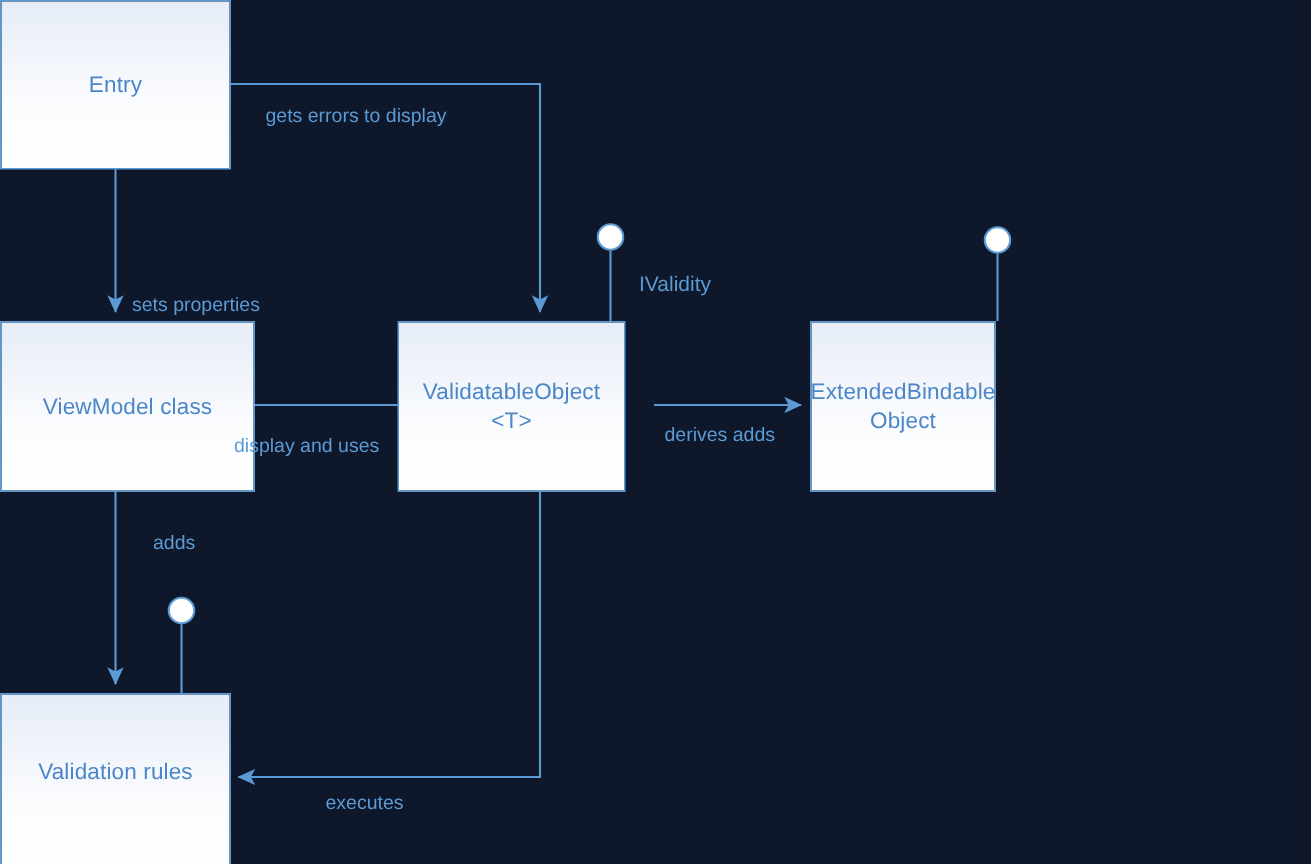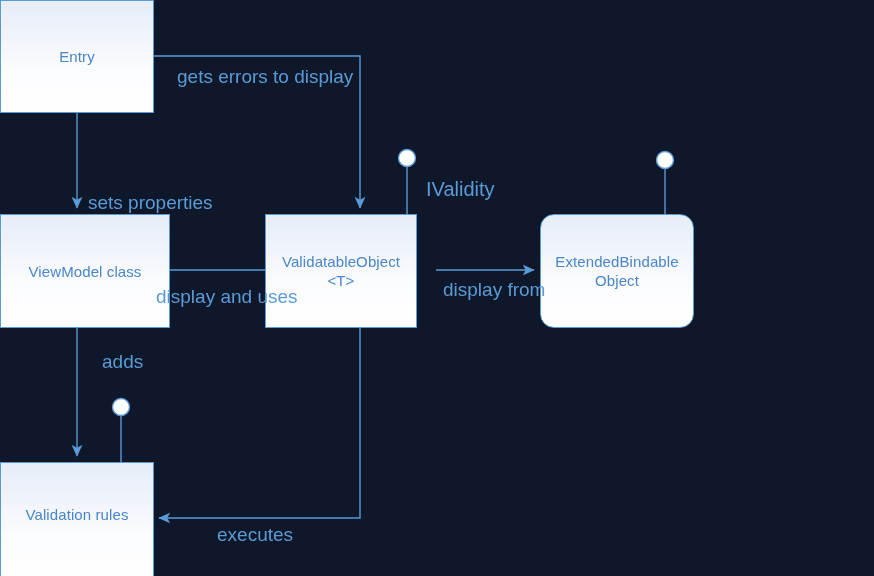--- a/index.html
+++ b/index.html
@@ -40,29 +40,29 @@
     font-size: 15px;
     line-height: 19px;
     letter-spacing: 0.1px;
     white-space: pre-line;
     padding: 0 6px;
   }
   
   .edge-label {
     position: absolute;
     color: #5b9bd5;
-    font-size: 19px;
+    font-size: 13px;
     line-height: 17px;
     white-space: nowrap;
   }
   
   .iface-label {
     position: absolute;
     color: #5b9bd5;
-    font-size: 20px;
+    font-size: 14px;
     line-height: 17px;
     white-space: nowrap;
   }
 </style>
 </head>
 <body>
 
 <div id="canvas">
 
   <svg class="layer" viewBox="0 0 874 576" xmlns="http://www.w3.org/2000/svg">
@@ -106,36 +106,36 @@
 
   <div class="node" style="left:0px; top:214px; width:170px; height:114px;">
     <span class="node-label">ViewModel class</span>
   </div>
 
   <div class="node" style="left:265px; top:214px; width:152px; height:114px;">
     <span class="node-label">ValidatableObject
 &lt;T&gt;</span>
   </div>
 
-  <div class="node" style="left:540px; top:214px; width:154px; height:114px;border-radius:14px;">
+  <div class="node" style="left:540px; top:214px; width:124px; height:114px;">
     <span class="node-label">ExtendedBindable
 Object</span>
   </div>
 
   <div class="node" style="left:0px; top:462px; width:154px; height:120px;">
     <span class="node-label" style="position:relative; top:-8px;">Validation rules</span>
   </div>
 
   <div class="edge-label" style="left:177px; top:68px;">gets errors to display</div>
 
   <div class="edge-label" style="left:88px; top:155px;margin-top:39px;">sets properties</div>
 
   <div class="edge-label" style="left:156px; top:288px;">display and uses</div>
 
-  <div class="edge-label" style="left:443px; top:281px;">display from</div>
+  <div class="edge-label" style="left:443px; top:281px;">derives adds</div>
 
   <div class="edge-label" style="left:102px; top:353px;">adds</div>
 
   <div class="edge-label" style="left:217px; top:526px;">executes</div>
 
   <div class="iface-label" style="left:426px; top:181px;">IValidity</div>
 
 
 
 </div>

